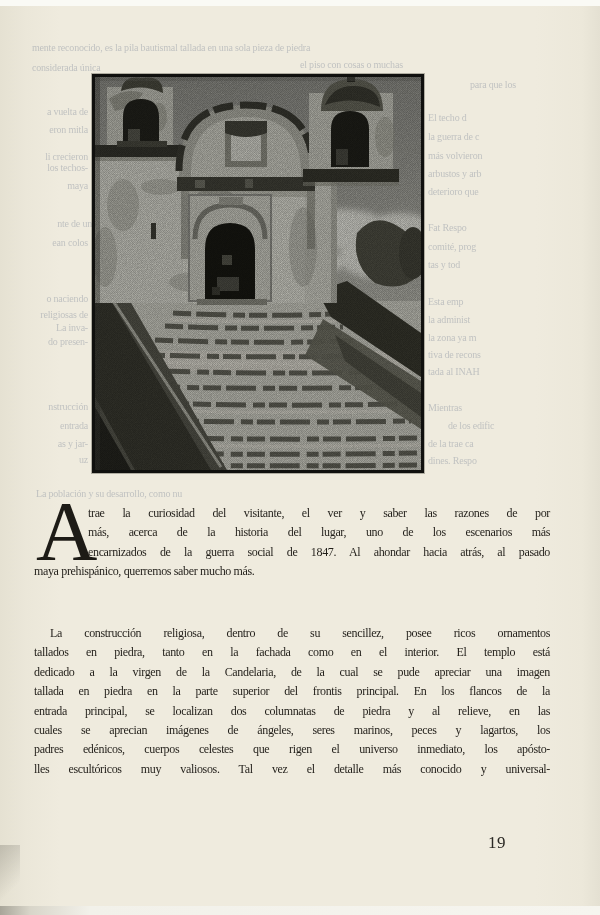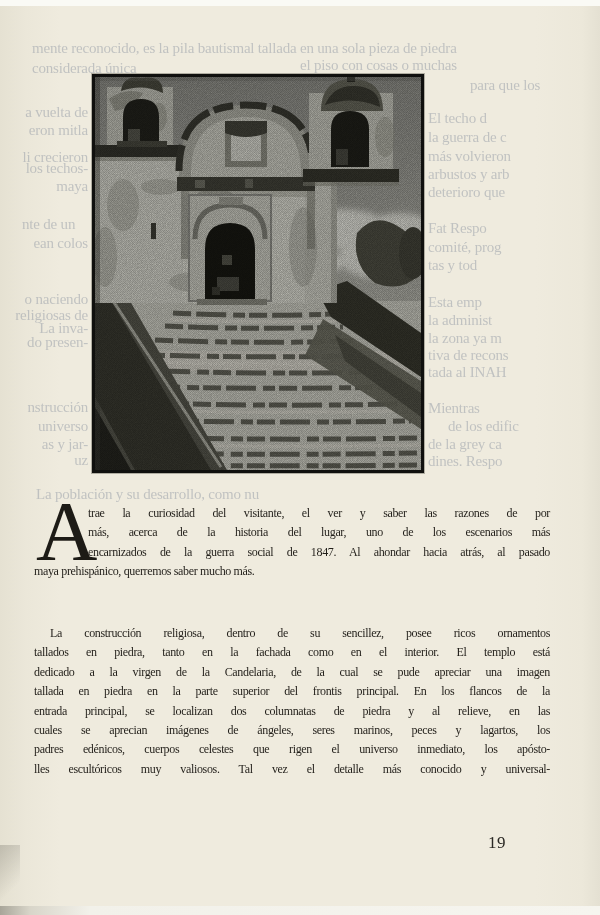--- a/index.html
+++ b/index.html
@@ -10,21 +10,21 @@
   }
   .top-sliver{position:absolute;left:0;top:0;width:600px;height:6px;background:#fafaf5;}
   .bottom-sliver{position:absolute;left:0;top:906px;width:600px;height:9px;
     background:linear-gradient(90deg,#a8a599 0px,#d8d5c9 30px,#f2f1ea 90px,#f6f5ef 600px);}
   .corner-shade{position:absolute;left:0;top:845px;width:20px;height:62px;
     background:linear-gradient(135deg,rgba(120,117,106,.35),rgba(120,117,106,0) 70%);}
   
   .ghost-layer{position:absolute;inset:0;}
   .ghost-line{
     position:absolute;color:#9ba1aa;opacity:.55;filter:blur(.45px);
-    font-size:15px;line-height:16px;letter-spacing:-.2px;white-space:nowrap;overflow:hidden;
+    font-size:10px;line-height:16px;letter-spacing:-.2px;white-space:nowrap;overflow:hidden;
   }
   
   .photo-frame{
     position:absolute;left:92px;top:74px;width:326px;height:393px;
     border:3px solid #10100e;background:#c9c9c0;overflow:hidden;
     box-shadow:0 0 0 1px rgba(60,58,50,.35);
   }
   .photo-frame svg{display:block;}
   
   .bodytext{position:absolute;color:#221f1a;}
@@ -57,48 +57,48 @@
         <div class="ghost-line" style="left: 32px; top: 60px; width: 150px;">considerada única</div>
         <div class="ghost-line" style="left: 300px; top: 57px; width: 200px;">el piso con cosas o muchas</div>
         <div class="ghost-line" style="left: 470px; top: 77px; width: 110px;">para que los</div>
       </div>
     <div>
         <div class="ghost-line" style="left: 6px; top: 104px; width: 82px; text-align: right;">a vuelta de</div>
         <div class="ghost-line" style="left: 6px; top: 122px; width: 82px; text-align: right;">eron mitla</div>
         <div class="ghost-line" style="left: 6px; top: 141px; width: 82px; text-align: right; margin-top: 8px;">li crecieron</div>
         <div class="ghost-line" style="left: 6px; top: 160px; width: 82px; text-align: right;">los techos-</div>
         <div class="ghost-line" style="left: 6px; top: 178px; width: 82px; text-align: right;">maya</div>
-        <div class="ghost-line" style="left: 22px; top: 216px; width: 82px; text-align: left;">nte de un</div>
+        <div class="ghost-line" style="left: 10px; top: 216px; width: 82px; text-align: right;">nte de un</div>
         <div class="ghost-line" style="left: 6px; top: 235px; width: 82px; text-align: right;">ean colos</div>
         <div class="ghost-line" style="left: 6px; top: 291px; width: 82px; text-align: right;">o naciendo</div>
         <div class="ghost-line" style="left: 6px; top: 307px; width: 82px; text-align: right;">religiosas de</div>
         <div class="ghost-line" style="left: 6px; top: 320px; width: 82px; text-align: right;">La inva-</div>
         <div class="ghost-line" style="left: 6px; top: 334px; width: 82px; text-align: right;">do presen-</div>
         <div class="ghost-line" style="left: 6px; top: 399px; width: 82px; text-align: right;">nstrucción</div>
-        <div class="ghost-line" style="left: 6px; top: 418px; width: 82px; text-align: right;">universo</div>
+        <div class="ghost-line" style="left: 6px; top: 418px; width: 82px; text-align: right;">entrada</div>
         <div class="ghost-line" style="left: 6px; top: 436px; width: 82px; text-align: right;">as y jar-</div>
         <div class="ghost-line" style="left: 6px; top: 452px; width: 82px; text-align: right;">uz</div>
       </div>
     <div>
         <div class="ghost-line" style="left: 428px; top: 110px; width: 168px;">El techo d</div>
         <div class="ghost-line" style="left: 428px; top: 129px; width: 168px;">la guerra de c</div>
         <div class="ghost-line" style="left: 428px; top: 148px; width: 168px;">más volvieron</div>
         <div class="ghost-line" style="left: 428px; top: 166px; width: 168px;">arbustos y arb</div>
         <div class="ghost-line" style="left: 428px; top: 184px; width: 168px;">deterioro que</div>
         <div class="ghost-line" style="left: 428px; top: 220px; width: 168px;">Fat Respo</div>
         <div class="ghost-line" style="left: 428px; top: 239px; width: 168px;">comité, prog</div>
         <div class="ghost-line" style="left: 428px; top: 257px; width: 168px;">tas y tod</div>
         <div class="ghost-line" style="left: 428px; top: 294px; width: 168px;">Esta emp</div>
         <div class="ghost-line" style="left: 428px; top: 312px; width: 168px;">la administ</div>
         <div class="ghost-line" style="left: 428px; top: 330px; width: 168px;">la zona ya m</div>
         <div class="ghost-line" style="left: 428px; top: 347px; width: 168px;">tiva de recons</div>
         <div class="ghost-line" style="left: 428px; top: 364px; width: 168px;">tada al INAH</div>
         <div class="ghost-line" style="left: 428px; top: 400px; width: 168px;">Mientras</div>
         <div class="ghost-line" style="left: 448px; top: 418px; width: 168px;">de los edific</div>
-        <div class="ghost-line" style="left: 428px; top: 436px; width: 168px;">de la grey ca</div>
+        <div class="ghost-line" style="left: 428px; top: 436px; width: 168px;">de la trae ca</div>
         <div class="ghost-line" style="left: 428px; top: 453px; width: 168px;">dines. Respo</div>
       </div>
     <div>
         <div class="ghost-line" style="left: 36px; top: 486px; width: 520px;">La población y su desarrollo, como nu</div>
       </div>
   </div>
 
   <figure class="photo-frame" style="margin:0;">
     <svg width="326" height="393" viewBox="0 0 326 393" xmlns="http://www.w3.org/2000/svg">
       <defs>

